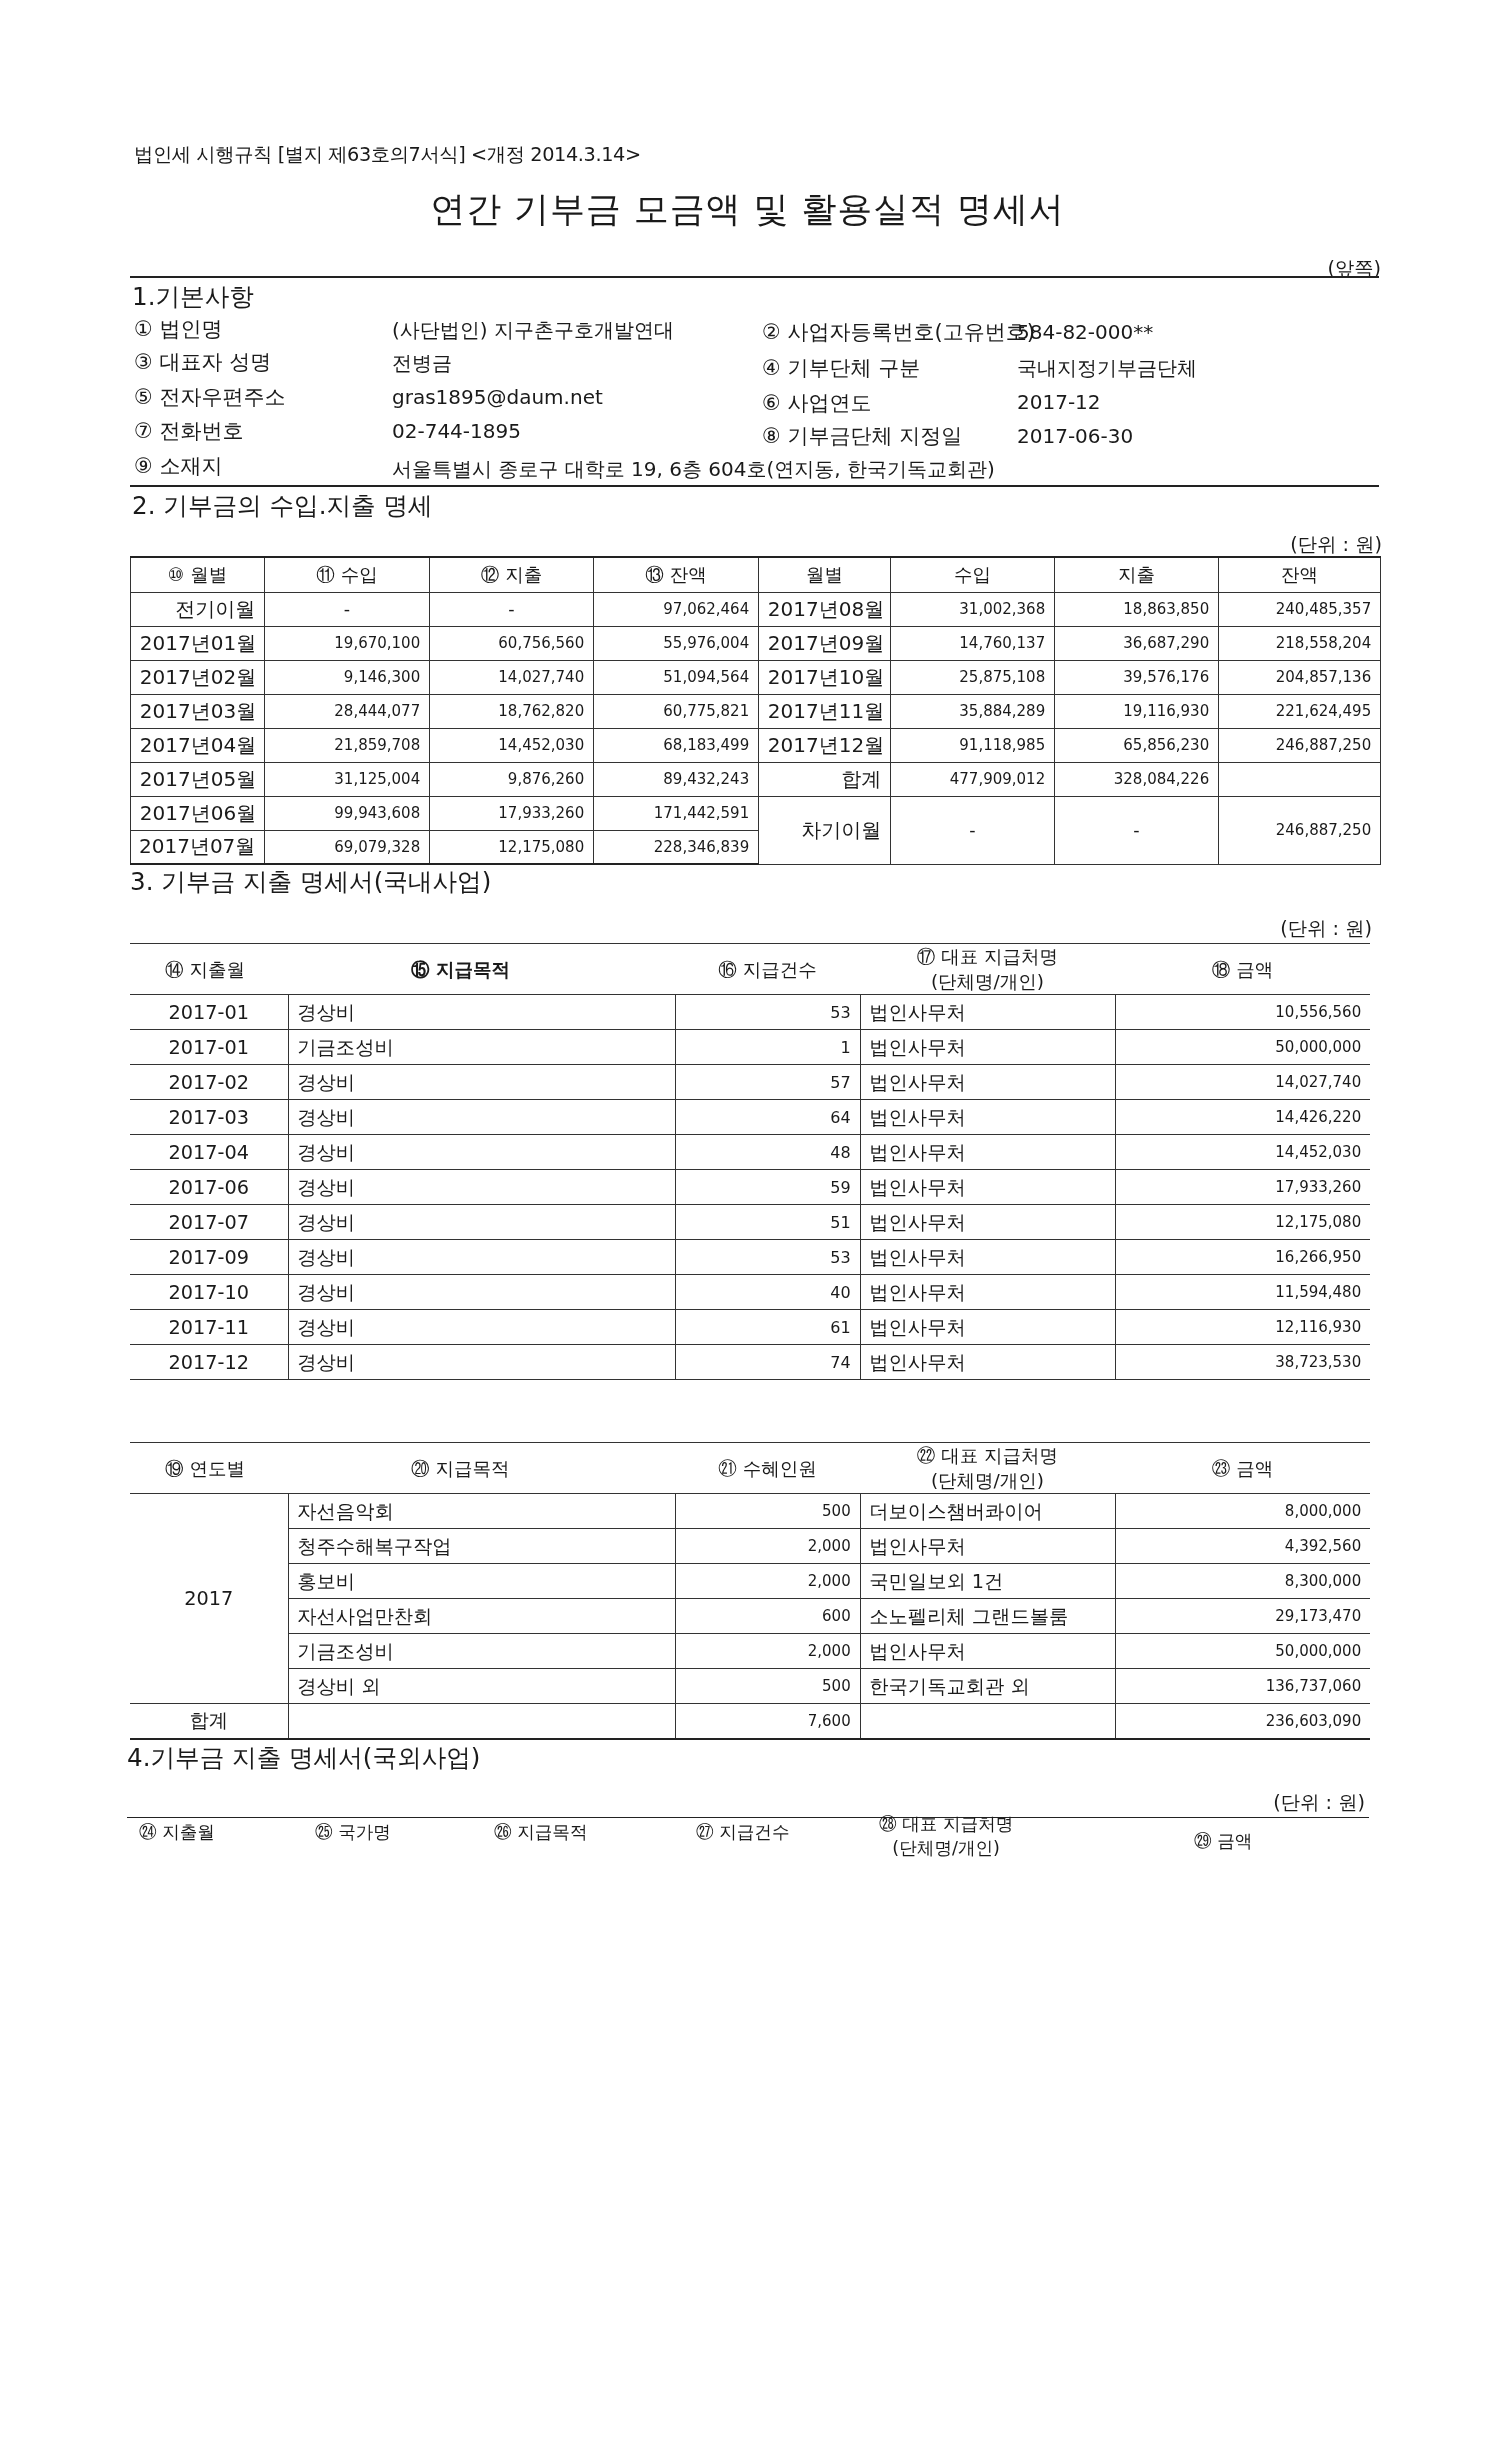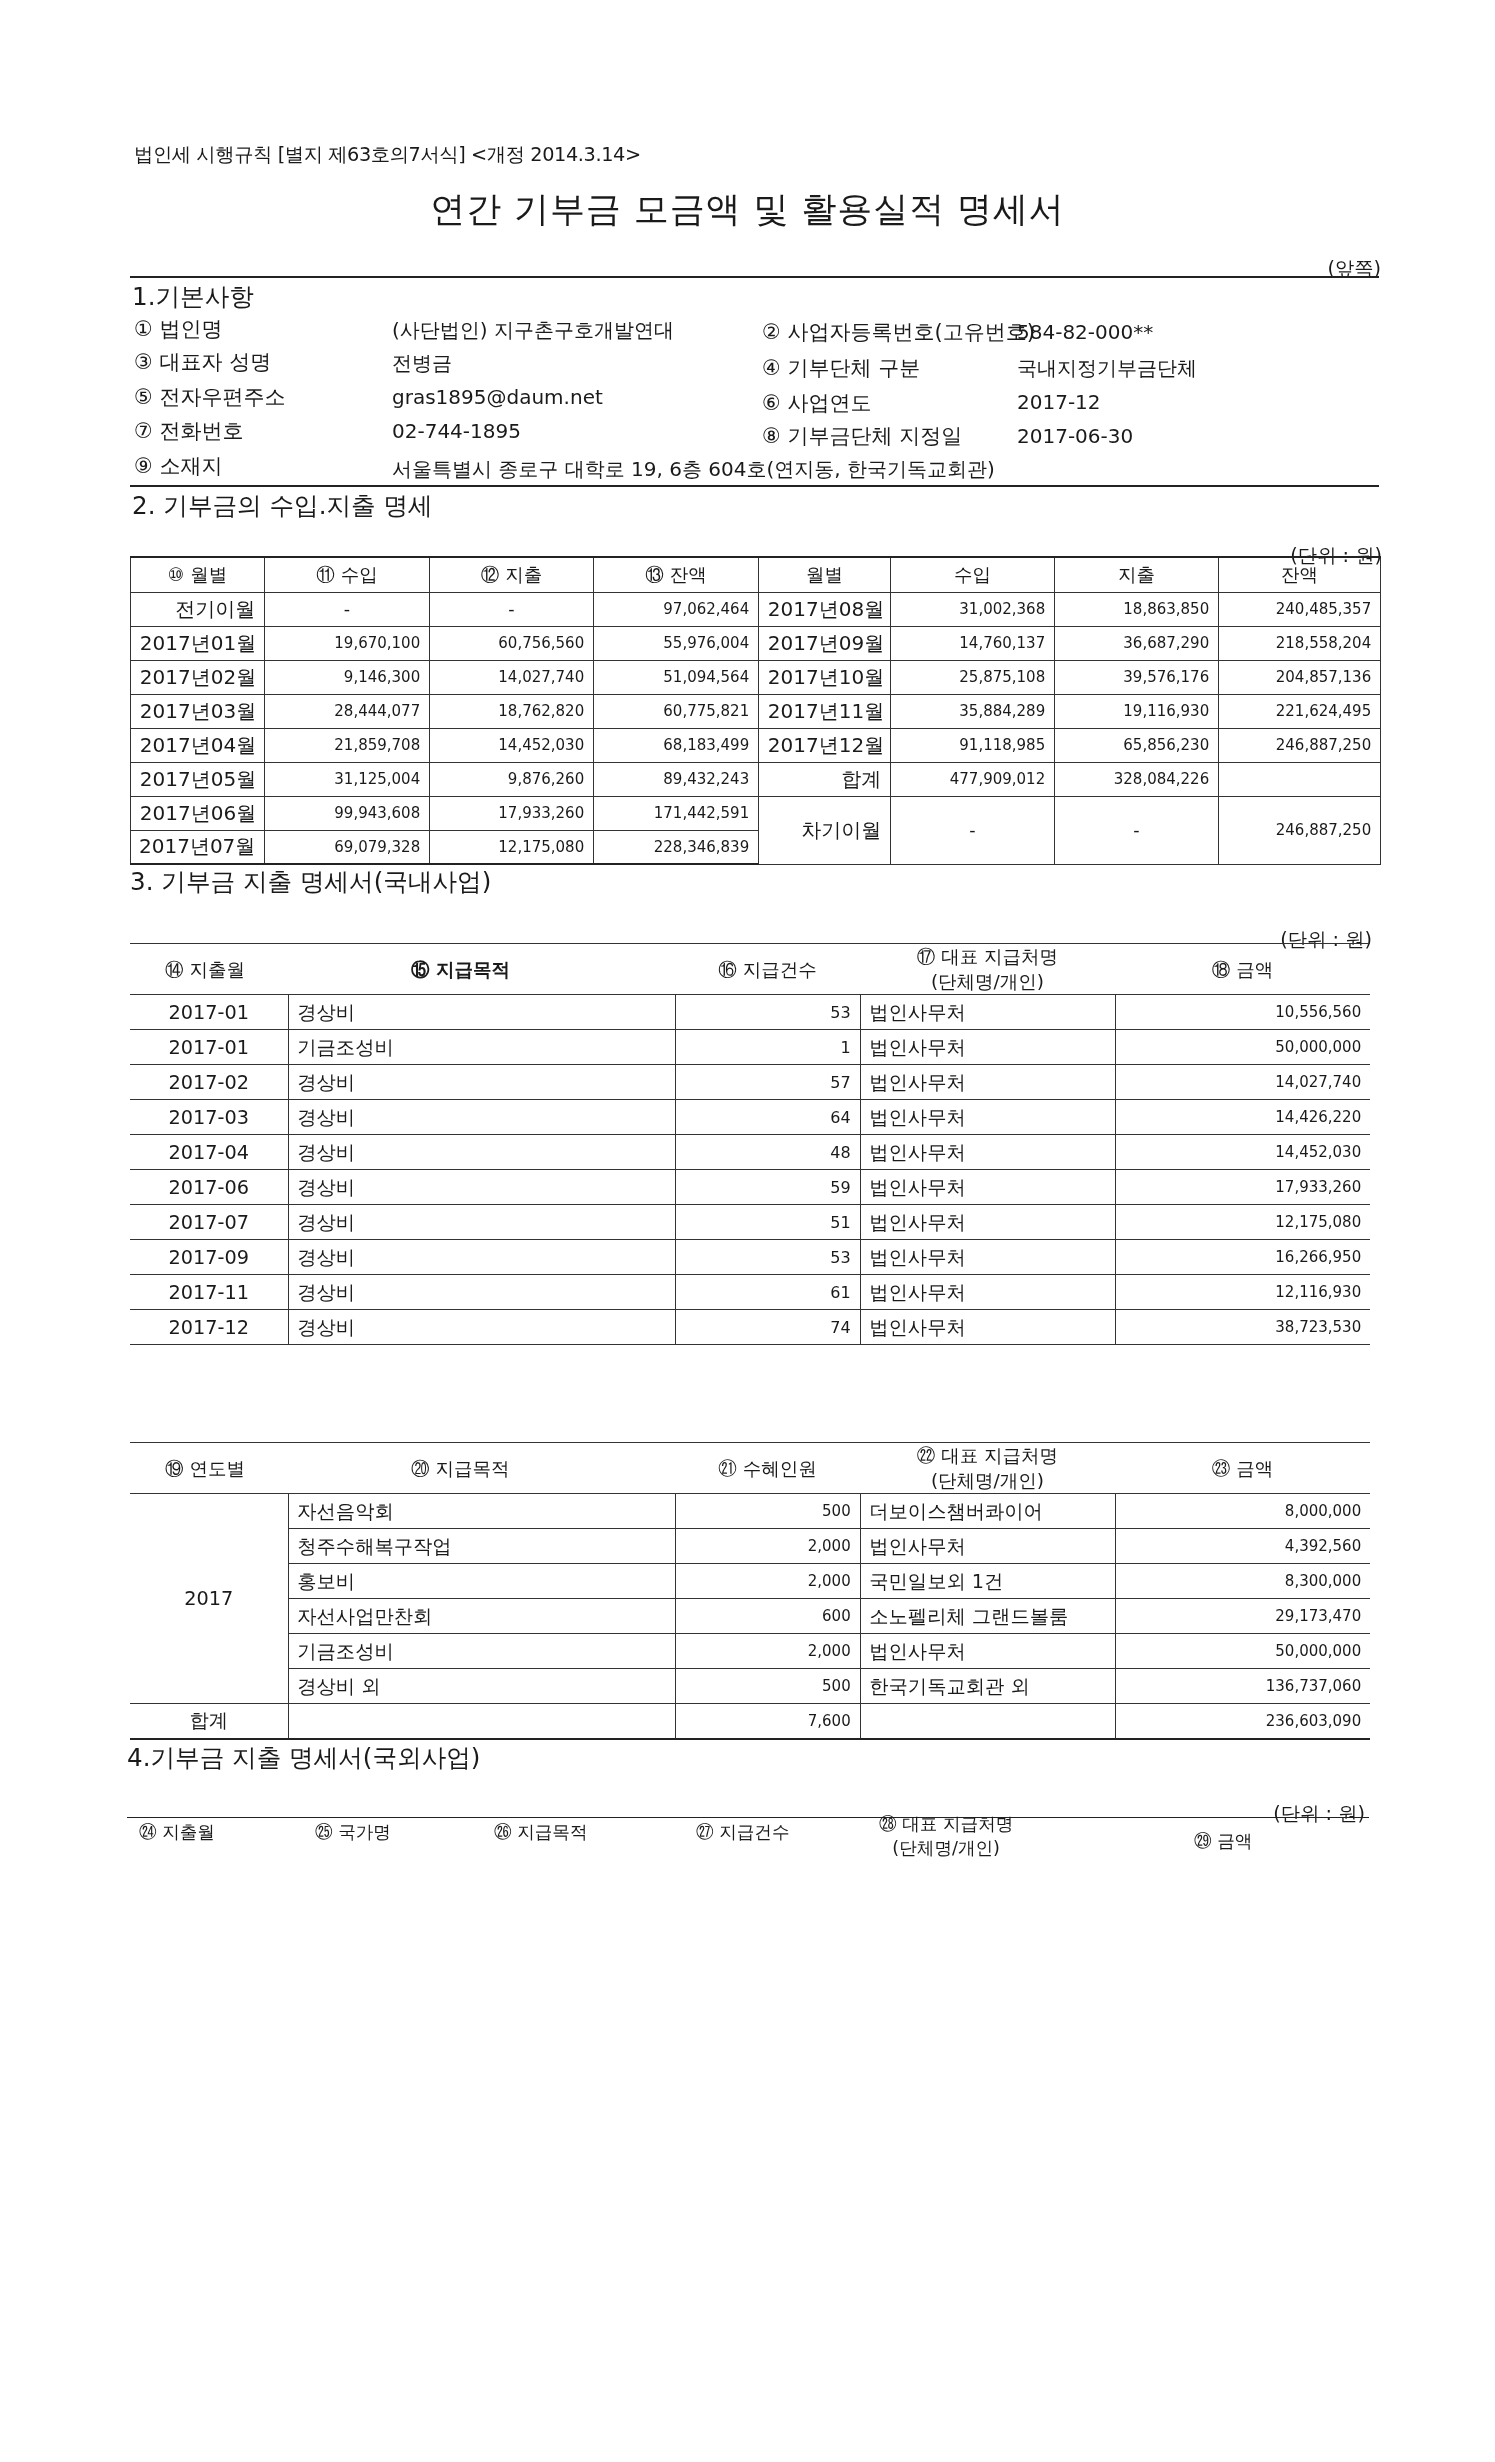--- a/index.html
+++ b/index.html
@@ -8,21 +8,21 @@
   .page { position:absolute; left:0; top:0; width:1495px; height:2462px; }
   .abs { position:absolute; white-space:nowrap; }
   .form-id { left:134px; top:141px; font-size:19.3px; letter-spacing:-0.4px; }
   .title { left:0; width:1495px; top:186px; text-align:center; font-size:35px; letter-spacing:0.9px; }
   .front { right:114px; top:255px; font-size:19.3px; }
   .hr { position:absolute; height:0; border-top:2.6px solid #222; }
   .hr.thin { border-top-width:1.8px; }
   .sec-title { font-size:24.6px; }
   .basic-label { font-size:21px; }
   .basic-val { font-size:20px; }
-  .unit { font-size:19.3px;margin-top:11px; }
+  .unit { font-size:19.3px; }
 
   table.grid { position:absolute; border-collapse:collapse; table-layout:fixed; }
   table.grid td, table.grid th { border:0.9px solid #333; padding:0 8.8px; font-weight:normal; overflow:hidden; white-space:nowrap; }
   table.grid th { font-size:18.5px; text-align:center; }
   table.grid td.lbl { text-align:right; font-size:20px; }
   table.grid td.num { text-align:right; font-size:15px; }
   table.grid td.c { text-align:center; font-size:17.6px; }
   .t2 { left:130px; top:556px; width:1249px; border-top:2.6px solid #222 !important; }
   .t2 tr { height:34px; }
   .t2 tr.hdr { height:35px; }
@@ -268,20 +268,27 @@
           <td class="num last">12,175,080</td>
         </tr>
     <tr>
           <td class="mon">2017-09</td>
           <td class="txt">경상비</td>
           <td class="cnt">53</td>
           <td class="txt">법인사무처</td>
           <td class="num last">16,266,950</td>
         </tr>
     <tr>
+          <td class="mon">2017-10</td>
+          <td class="txt">경상비</td>
+          <td class="cnt">40</td>
+          <td class="txt">법인사무처</td>
+          <td class="num last">11,594,480</td>
+        </tr>
+    <tr>
           <td class="mon">2017-11</td>
           <td class="txt">경상비</td>
           <td class="cnt">61</td>
           <td class="txt">법인사무처</td>
           <td class="num last">12,116,930</td>
         </tr>
     <tr>
           <td class="mon">2017-12</td>
           <td class="txt">경상비</td>
           <td class="cnt">74</td>

